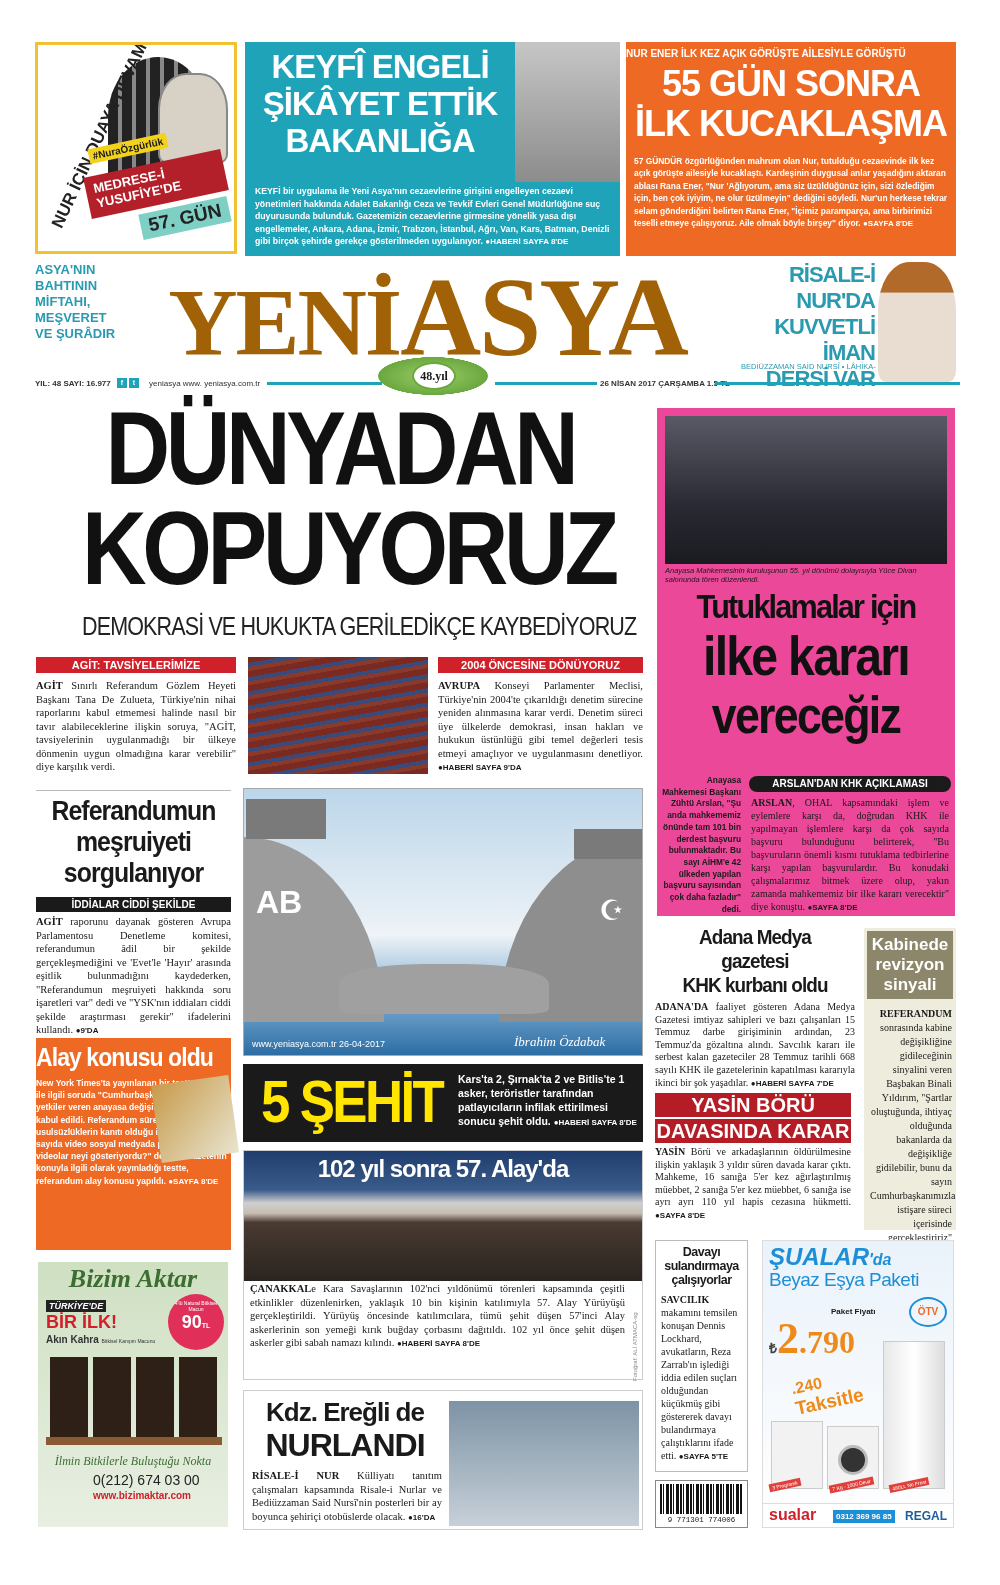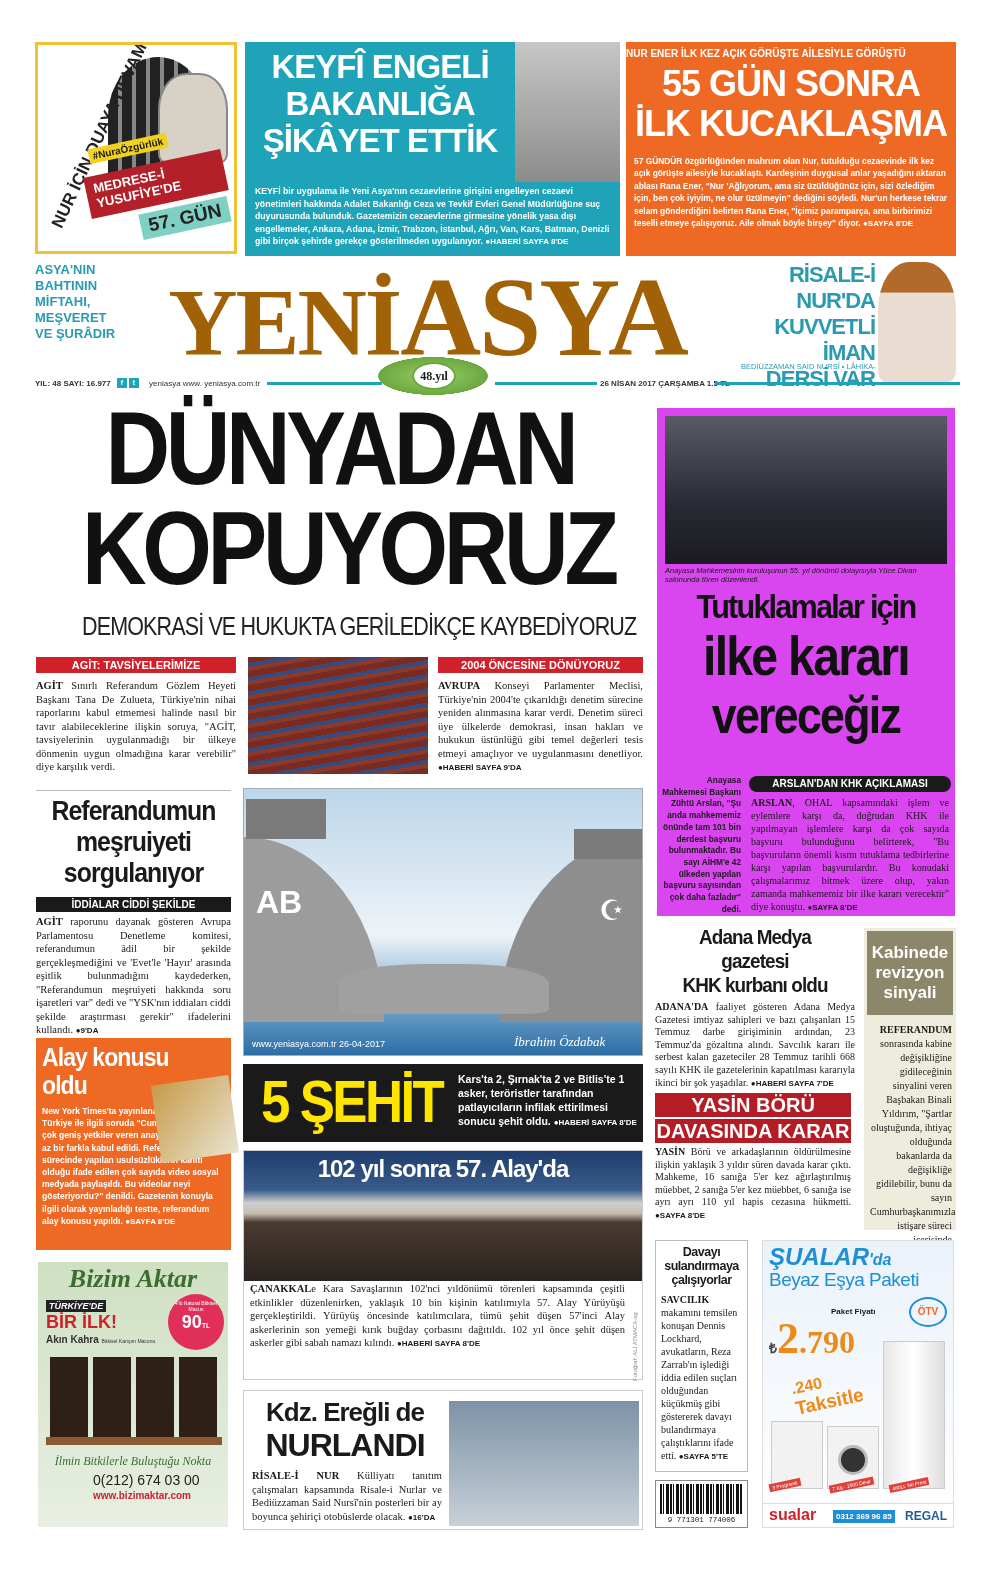--- a/index.html
+++ b/index.html
@@ -25,22 +25,22 @@
   <div class="abs" style="left:48px;top:118px;width:140px;height:42px;background:#b3202a;transform:rotate(-12deg);color:#fff;font-weight:bold;font-size:13px;line-height:15px;padding:5px 8px">
     <div>MEDRESE-İ</div>
     <div>YUSUFİYE'DE</div>
   </div>
   <div class="abs" style="left:102px;top:160px;background:#7fd0c4;color:#222;font-weight:bold;font-size:19px;padding:2px 8px;transform:rotate(-12deg)">57. GÜN</div>
 </div>
 
 <div class="abs" style="left:245px;top:42px;width:375px;height:214px;background:#1fa3b8;color:#fff">
   <div class="abs" style="left:10px;top:6px;width:250px;text-align:center;font-weight:bold;font-size:33px;line-height:37px;letter-spacing:-1px">
     <div>KEYFÎ ENGELİ</div>
+    <div>ŞİKÂYET ETTİK</div>
     <div>BAKANLIĞA</div>
-    <div>ŞİKÂYET ETTİK</div>
   </div>
   <div class="abs img-ph" style="left:270px;top:0;width:105px;height:140px;background:linear-gradient(180deg,#c6c6c6,#8c8c8c)"></div>
   <div class="abs" style="left:10px;top:143px;width:360px;font-weight:bold;font-size:8.7px;line-height:12.5px">
     <span>KEYFİ</span><span> bir uygulama ile Yeni Asya'nın cezaevlerine girişini engelleyen cezaevi yönetimleri hakkında Adalet Bakanlığı Ceza ve Tevkif Evleri Genel Müdürlüğüne suç duyurusunda bulunduk. Gazetemizin cezaevlerine girmesine yönelik yasa dışı engellemeler, Ankara, Adana, İzmir, Trabzon, İstanbul, Ağrı, Van, Kars, Batman, Denizli gibi birçok şehirde gerekçe gösterilmeden uygulanıyor.</span>
     <span class="ref">●HABERİ SAYFA 8'DE</span>
   </div>
 </div>
 
 <div class="abs" style="left:626px;top:42px;width:330px;height:214px;background:#ee6a24;color:#fff">
   <div class="abs" style="left:0;top:6px;width:330px;font-weight:bold;font-size:10px">NUR ENER İLK KEZ AÇIK GÖRÜŞTE AİLESİYLE GÖRÜŞTÜ</div>
@@ -126,21 +126,21 @@
   <div class="abs" style="left:255px;top:48px;width:145px;height:185px;background:#8e8e8e;border-radius:100% 0 0 0"></div>
   <div class="abs" style="left:2px;top:10px;width:80px;height:40px;background:#7a7a7a"></div>
   <div class="abs" style="left:330px;top:40px;width:70px;height:30px;background:#7a7a7a"></div>
   <div class="abs" style="left:95px;top:175px;width:210px;height:50px;background:#a0a0a0;border-radius:40% 40% 10% 10%"></div>
   <div class="abs" style="left:12px;top:95px;color:#fff;font-weight:bold;font-size:32px">AB</div>
   <div class="abs" style="left:355px;top:105px;color:#fff;font-size:28px">☪</div>
   <div class="abs" style="left:8px;top:250px;color:#fff;font-size:9px">www.yeniasya.com.tr  26-04-2017</div>
   <div class="abs serif" style="left:270px;top:245px;color:#fff;font-style:italic;font-size:13px">İbrahim Özdabak</div>
 </div>
 
-<div class="abs" style="left:36px;top:1038px;width:195px;height:212px;background:#ee6a24;color:#fff;padding:5px 6px">
+<div class="abs" style="left:36px;top:1038px;width:195px;height:212px;background:#ee6a24;color:#fff;padding:5px 0">
   <div style="font-weight:bold;font-size:25px;letter-spacing:-1px;line-height:28px;transform:scaleX(0.92);transform-origin:left">Alay konusu oldu</div>
   <div class="abs" style="left:120px;top:42px;width:78px;height:78px;background:linear-gradient(135deg,#c79a4a,#e8e4cf);transform:rotate(-8deg)"></div>
   <div style="margin-top:6px;font-weight:bold;font-size:8.5px;line-height:12.2px">
     <span>New York Times'ta yayınlanan bir testte Türkiye ile ilgili soruda "Cumhurbaşkanının çok geniş yetkiler veren anayasa değişikliği az bir farkla kabul edildi. Referandum sürecinde yapılan usulsüzlüklerin kanıtı olduğu ifade edilen çok sayıda video sosyal medyada paylaşıldı. Bu videolar neyi gösteriyordu?" denildi. Gazetenin konuyla ilgili olarak yayınladığı testte, referandum alay konusu yapıldı.</span>
     <span class="ref">●SAYFA 8'DE</span>
   </div>
 </div>
 
 <div class="abs" style="left:243px;top:1064px;width:400px;height:78px;background:#1a1a1a">
   <div class="abs" style="left:18px;top:2px;color:#ffe500;font-weight:bold;font-size:60px;letter-spacing:-3px;line-height:72px;transform:scaleX(0.88);transform-origin:left">5 ŞEHİT</div>
@@ -165,21 +165,21 @@
     <div>Kdz. Ereğli de</div>
     <div style="font-size:32px;line-height:36px">NURLANDI</div>
   </div>
   <div class="abs ptxt" style="left:8px;top:78px;width:190px">
     <span class="lead">RİSALE-İ NUR</span><span> Külliyatı tanıtım çalışmaları kapsamında Risale-i Nurlar ve Bediüzzaman Said Nursî'nin posterleri bir ay boyunca şehiriçi otobüslerde olacak.</span>
     <span class="ref">●16'DA</span>
   </div>
   <div class="abs" style="left:205px;top:10px;width:190px;height:125px;background:linear-gradient(180deg,#7d93a6,#c7d0d8)"></div>
 </div>
 
-<div class="abs" style="left:657px;top:408px;width:298px;height:508px;background:#d946ef">
+<div class="abs" style="left:657px;top:408px;width:298px;height:508px;background:#ec4899">
   <div class="abs" style="left:8px;top:8px;width:282px;height:148px;background:linear-gradient(180deg,#5a5a66 0%,#2a2a34 60%,#1a1a20 100%)"></div>
   <div class="abs" style="left:8px;top:158px;width:282px;font-style:italic;font-size:7.5px;line-height:9px">Anayasa Mahkemesinin kuruluşunun 55. yıl dönümü dolayısıyla Yüce Divan salonunda tören düzenlendi.</div>
   <div class="abs" style="left:0;top:178px;width:298px;text-align:center;font-weight:bold;color:#111;letter-spacing:-2px">
     <div style="font-size:34px;line-height:40px;transform:scaleX(0.9)">Tutuklamalar için</div>
     <div style="font-size:56px;line-height:60px;transform:scaleX(0.86)">ilke kararı</div>
     <div style="font-size:52px;line-height:58px;transform:scaleX(0.86)">vereceğiz</div>
   </div>
   <div class="abs" style="left:4px;top:367px;width:80px;text-align:right;font-weight:bold;font-size:8.3px;line-height:11.7px">Anayasa Mahkemesi Başkanı Zühtü Arslan, "Şu anda mahkememiz önünde tam 101 bin derdest başvuru bulunmaktadır. Bu sayı AİHM'e 42 ülkeden yapılan başvuru sayısından çok daha fazladır" dedi.</div>
   <div class="abs blkbar" style="left:92px;top:368px;width:202px;height:16px;line-height:16px;border-radius:8px;font-size:10px">ARSLAN'DAN KHK AÇIKLAMASI</div>
   <div class="abs ptxt" style="left:94px;top:388px;width:198px;font-size:10px;line-height:13px">
@@ -204,21 +204,21 @@
     <div style="background:#b51d26;margin-bottom:2px">YASİN BÖRÜ</div>
     <div style="background:#b51d26">DAVASINDA KARAR</div>
   </div>
   <div class="ptxt" style="margin-top:3px;font-size:10px;line-height:12.6px">
     <span class="lead">YASİN</span><span> Börü ve arkadaşlarının öldürülmesine ilişkin yaklaşık 3 yıldır süren davada karar çıktı. Mahkeme, 16 sanığa 5'er kez ağırlaştırılmış müebbet, 2 sanığa 5'er kez müebbet, 6 sanığa ise ayrı ayrı 110 yıl hapis cezasına hükmetti.</span>
     <span class="ref">●SAYFA 8'DE</span>
   </div>
 </div>
 
 <div class="abs" style="left:864px;top:928px;width:92px;height:302px;background:#eeecdc">
-  <div style="margin:3px;background:#8c876a;color:#fff;text-align:center;font-weight:bold;font-size:17px;line-height:20px;padding:12px 0">
+  <div style="margin:3px;background:#8c876a;color:#fff;text-align:center;font-weight:bold;font-size:17px;line-height:20px;padding:4px 0">
     <div>Kabinede</div>
     <div>revizyon</div>
     <div>sinyali</div>
   </div>
   <div class="ptxt" style="margin:8px 4px 0 6px;text-align:right;font-size:10px;line-height:14px">
     <span class="lead">REFERANDUM</span><span> sonrasında kabine değişikliğine gidileceğinin sinyalini veren Başbakan Binali Yıldırım, "Şartlar oluştuğunda, ihtiyaç olduğunda bakanlarda da değişikliğe gidilebilir, bunu da sayın Cumhurbaşkanımızla istişare süreci içerisinde gerçekleştiririz" dedi.</span>
     <span class="ref">●8'DE</span>
   </div>
 </div>
 

